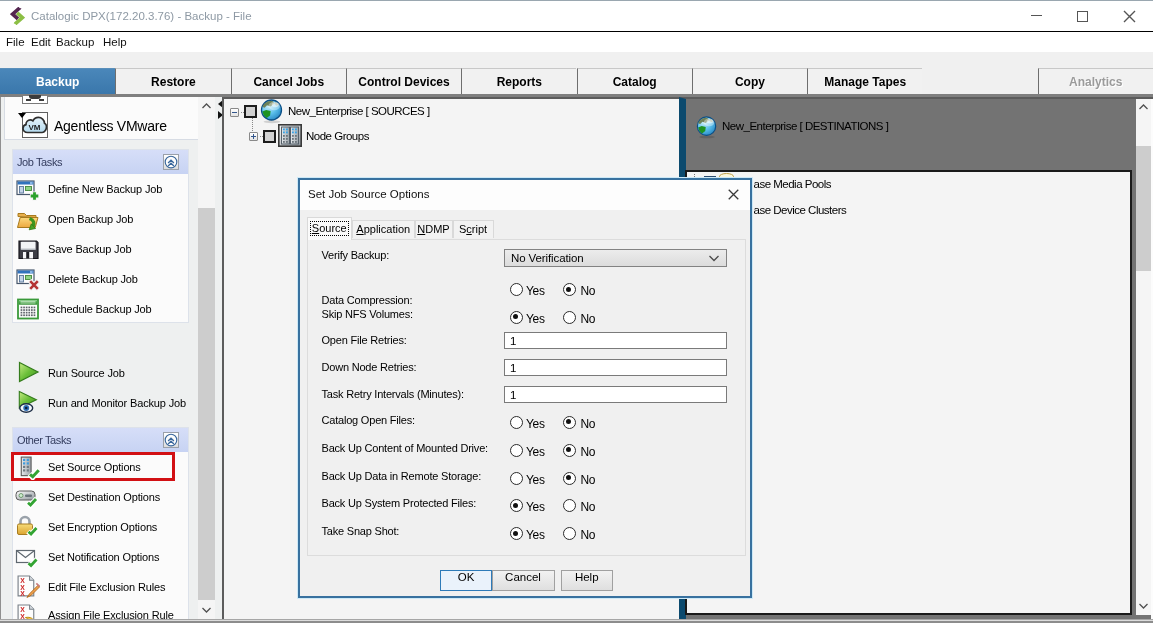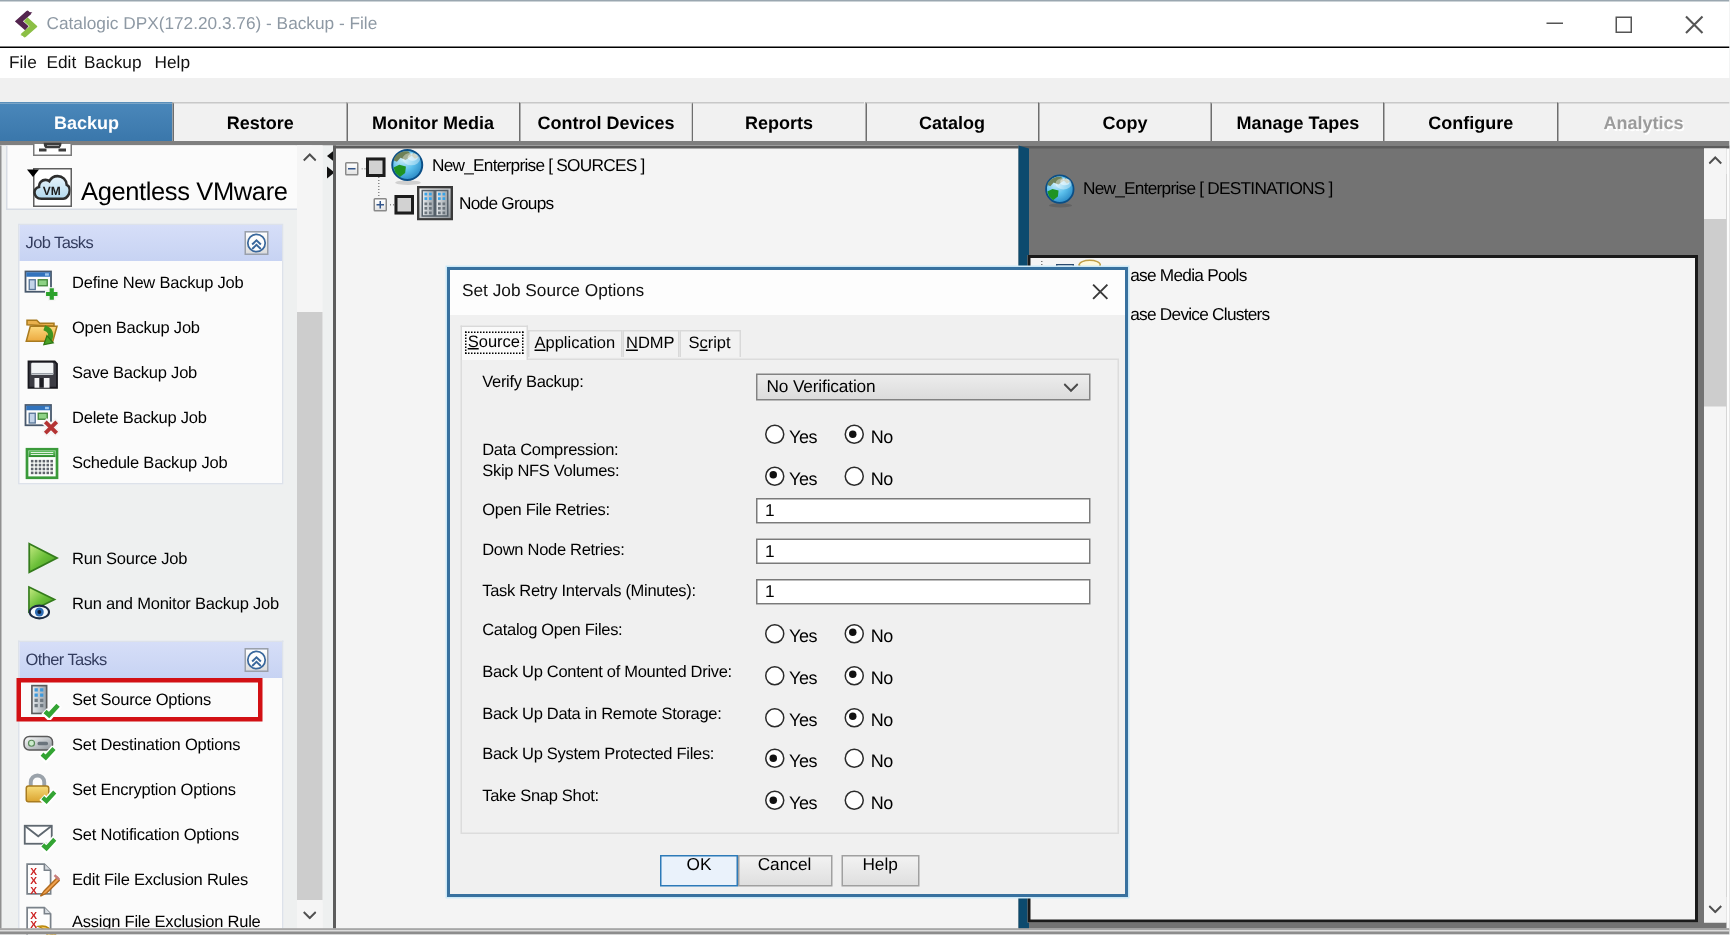--- a/index.html
+++ b/index.html
@@ -106,27 +106,26 @@
 <div class="abs" id="menubar">
   <span style="left:6px">File</span>
   <span style="left:31px">Edit</span>
   <span style="left:56px">Backup</span>
   <span style="left:103px">Help</span>
 </div>
 
 <div class="abs" id="tabstrip">
   <div class="mtab sel first" style="left:0px">Backup</div>
   <div class="mtab" style="left:115.3px">Restore</div>
-  <div class="mtab" style="left:230.6px">Monitor Media</div>
+  <div class="mtab" style="left:230.6px">Cancel Jobs</div>
   <div class="mtab" style="left:461.2px">Reports</div>
   <div class="mtab" style="left:345.9px">Control Devices</div>
   <div class="mtab" style="left:576.5px">Catalog</div>
   <div class="mtab" style="left:691.8px">Copy</div>
   <div class="mtab" style="left:807.1px">Manage Tapes</div>
-  <div class="mtab" style="left:922.4px">Configure</div>
   <div class="mtab dis" style="left:1037.7px;width:115px">Analytics</div>
 </div>
 <div class="abs" id="understrip"></div>
 
 <svg width="0" height="0" style="position:absolute">
 <defs>
 <linearGradient id="gfold" x1="0" y1="0" x2="0" y2="1">
         <stop offset="0" stop-color="#fcd97e"></stop>
         <stop offset="1" stop-color="#eca93f"></stop>
       </linearGradient>
@@ -176,21 +175,21 @@
         <div class="abs" style="left:3px;top:3px;width:5px;height:2px;background:#3c3c3c"></div>
         <div class="abs" style="left:16px;top:3px;width:5px;height:2px;background:#3c3c3c"></div>
       </div>
       <div class="abs" style="left:17px;top:15px;width:26px;height:26px;background:#fff;border:1.5px solid #5f5f5f">
         <svg width="25" height="24" viewBox="0 0 25 24" style="position:absolute;left:-1px;top:0px">
           <path d="M5.6 19.5 c-3 0 -4.6 -2 -4.6 -4.1 c0 -1.9 1.3 -3.4 3 -3.8 c-0.2 -2.6 1.9 -4.7 4.3 -4.7 c1 0 1.9 0.3 2.6 0.9 c1 -2 3.1 -3.4 5.5 -3.4 c3.3 0 6 2.6 6.1 5.9 c1.2 0.6 2 1.9 2 3.4 c0 2.4 -1.7 5.8 -4.4 5.8 Z" fill="url(#gcloud)" stroke="#2e2e2e" stroke-width="1.7"></path>
           <text x="12.5" y="17" font-size="8" font-weight="bold" fill="#1c1c1c" text-anchor="middle" font-family="Liberation Sans">VM</text>
         </svg>
       </div>
       <div class="tri" style="left:13px;top:16px;border-left:4.5px solid transparent;border-right:4.5px solid transparent;border-top:5px solid #000"></div>
-      <span class="sitem" style="left:49px;top:21px;font-size:17px;letter-spacing:-0.25px">Agentless VMware</span>
+      <span class="sitem" style="left:49px;top:21px;font-size:14px;letter-spacing:-0.25px">Agentless VMware</span>
     </div>
 
     <div class="sbox" style="top:52px;height:174px">
       <div class="shead">Job Tasks<span class="chevbtn">
             <svg width="14" height="14" viewBox="0 0 14 14" style="position:absolute;left:0px;top:0px">
               <circle cx="7" cy="7" r="5.8" fill="#fdfdfd" stroke="#39679c" stroke-width="1.15"></circle>
               <path d="M4.1 8 L7 5.2 L9.9 8 M4.1 11 L7 8.2 L9.9 11" fill="none" stroke="#39679c" stroke-width="1.3"></path>
             </svg>
           </span></div>
     </div>

